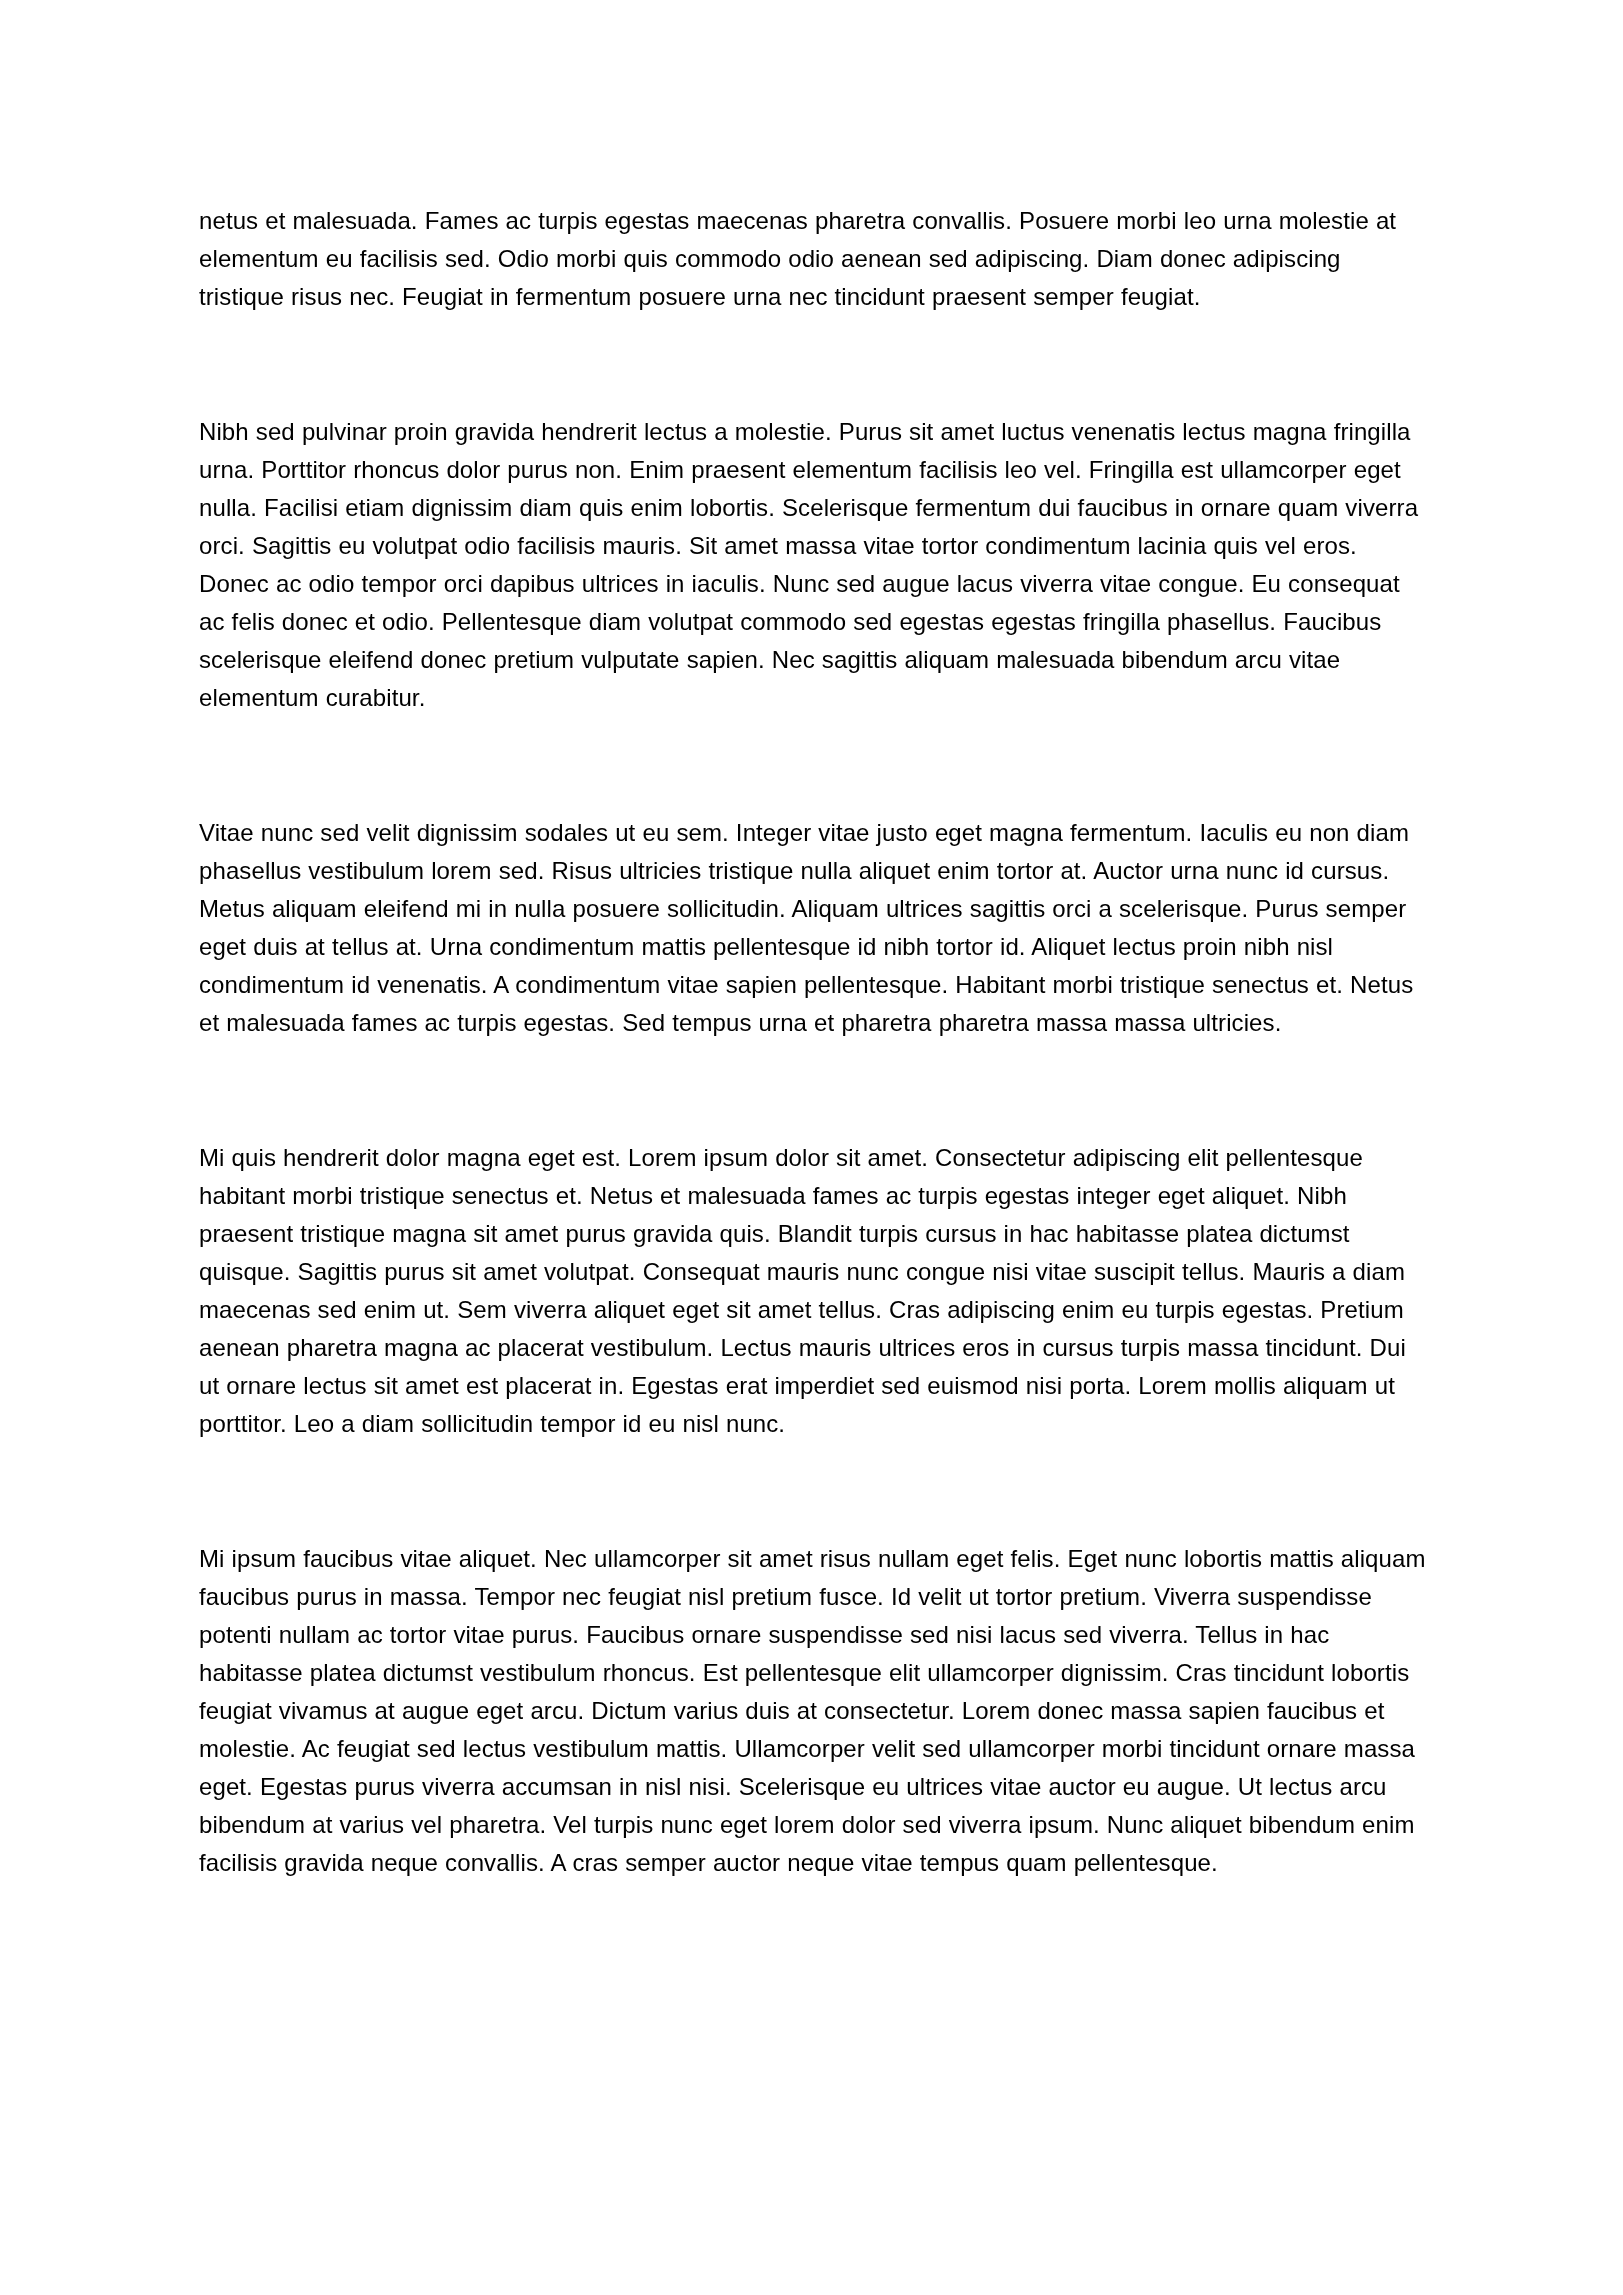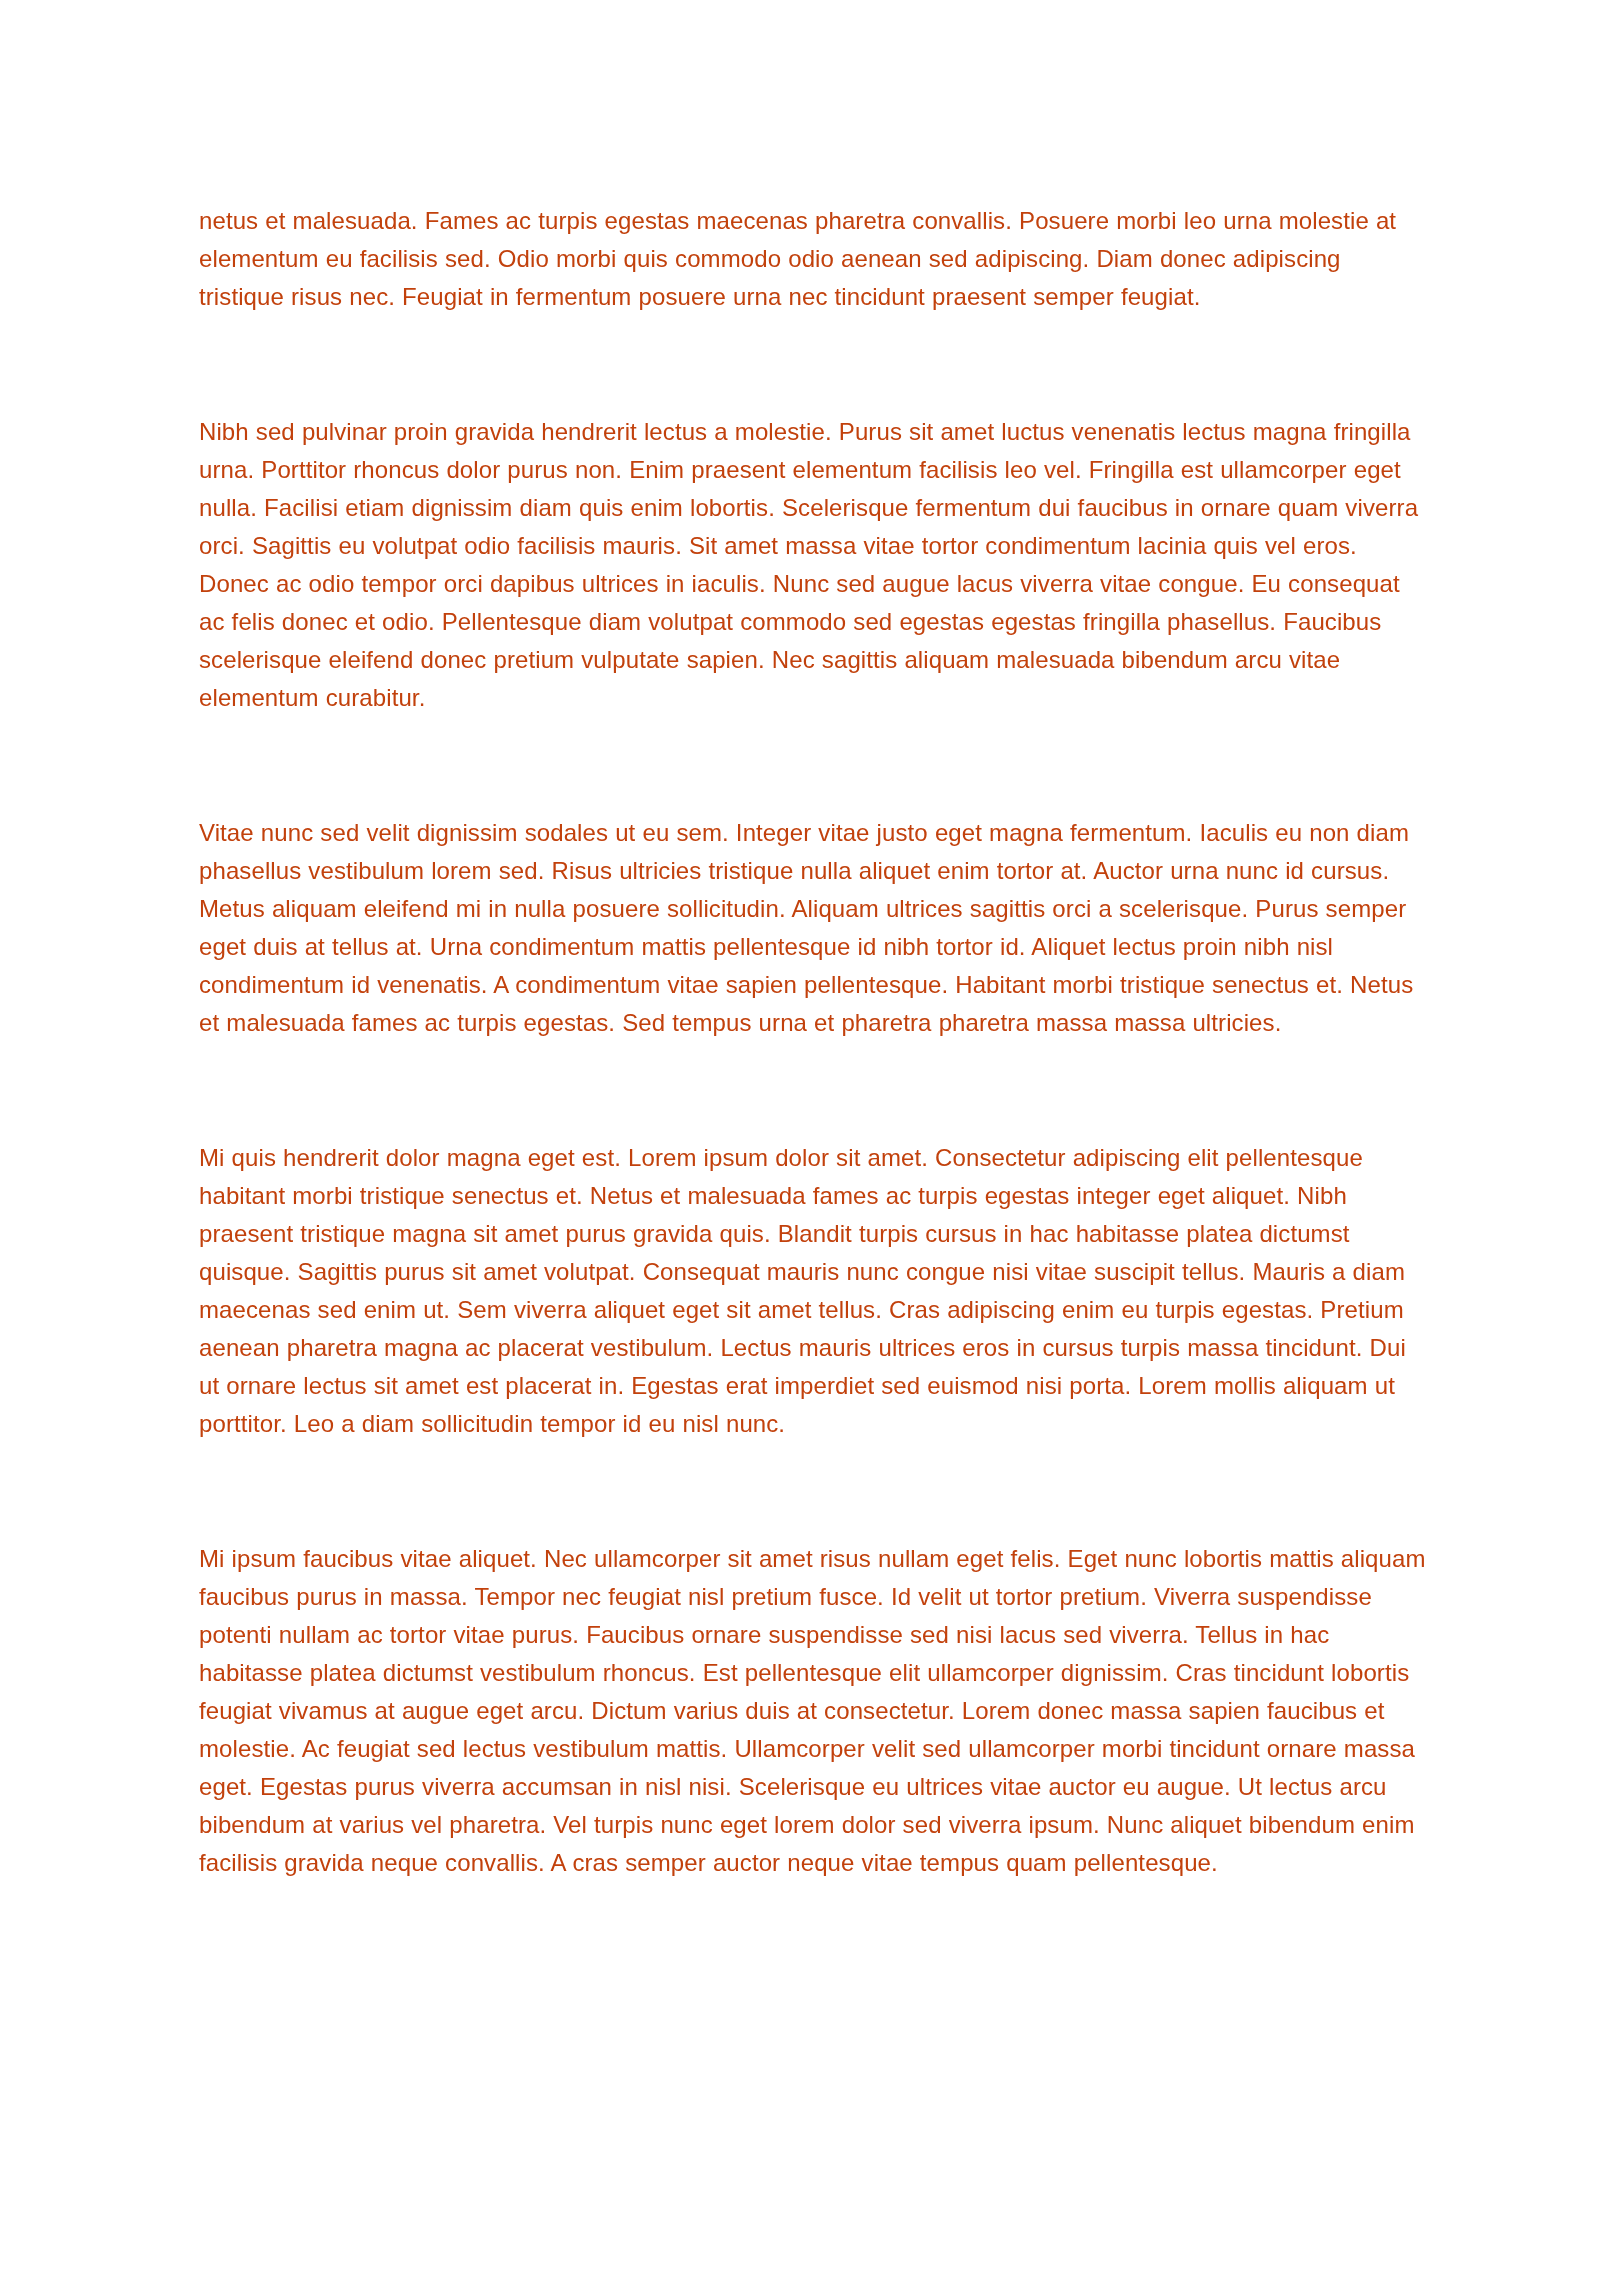--- a/index.html
+++ b/index.html
@@ -26,21 +26,21 @@
     background: #ffffff;
     overflow: hidden;
   }
   .para {
     margin: 0 0 97px 0;
     font-size: 24px;
     line-height: 38px;
     letter-spacing: 0.1px;
     text-align: left;
     word-spacing: 0.3px;
-    color: #c2410c;
+    color: #000000;
   }
   .para:last-child {
     margin-bottom: 6px;
   }
 </style>
 </head>
 <body>
 
 <main class="doc">
   <p class="para">netus et malesuada. Fames ac turpis egestas maecenas pharetra convallis. Posuere morbi leo urna molestie at elementum eu facilisis sed. Odio morbi quis commodo odio aenean sed adipiscing. Diam donec adipiscing tristique risus nec. Feugiat in fermentum posuere urna nec tincidunt praesent semper feugiat.</p>

